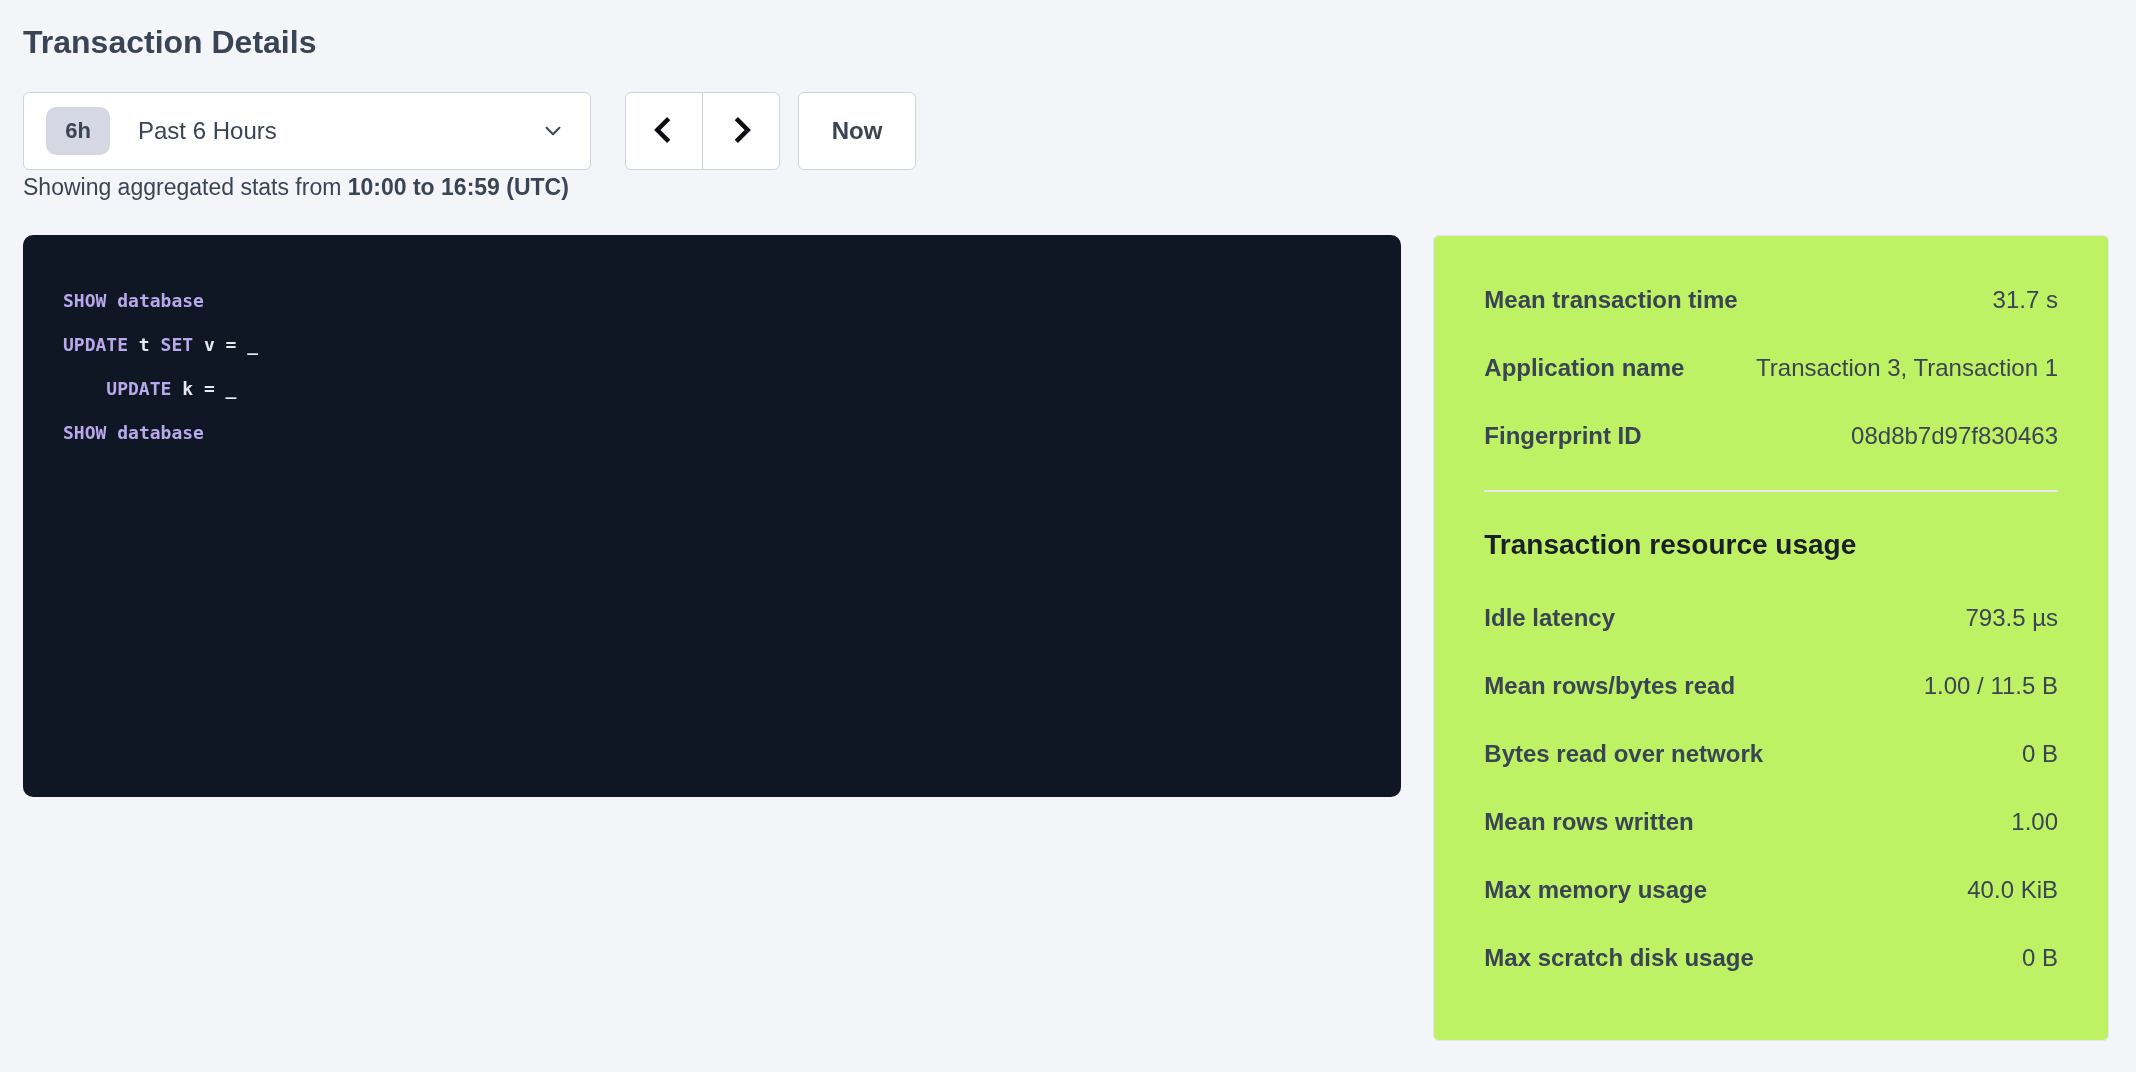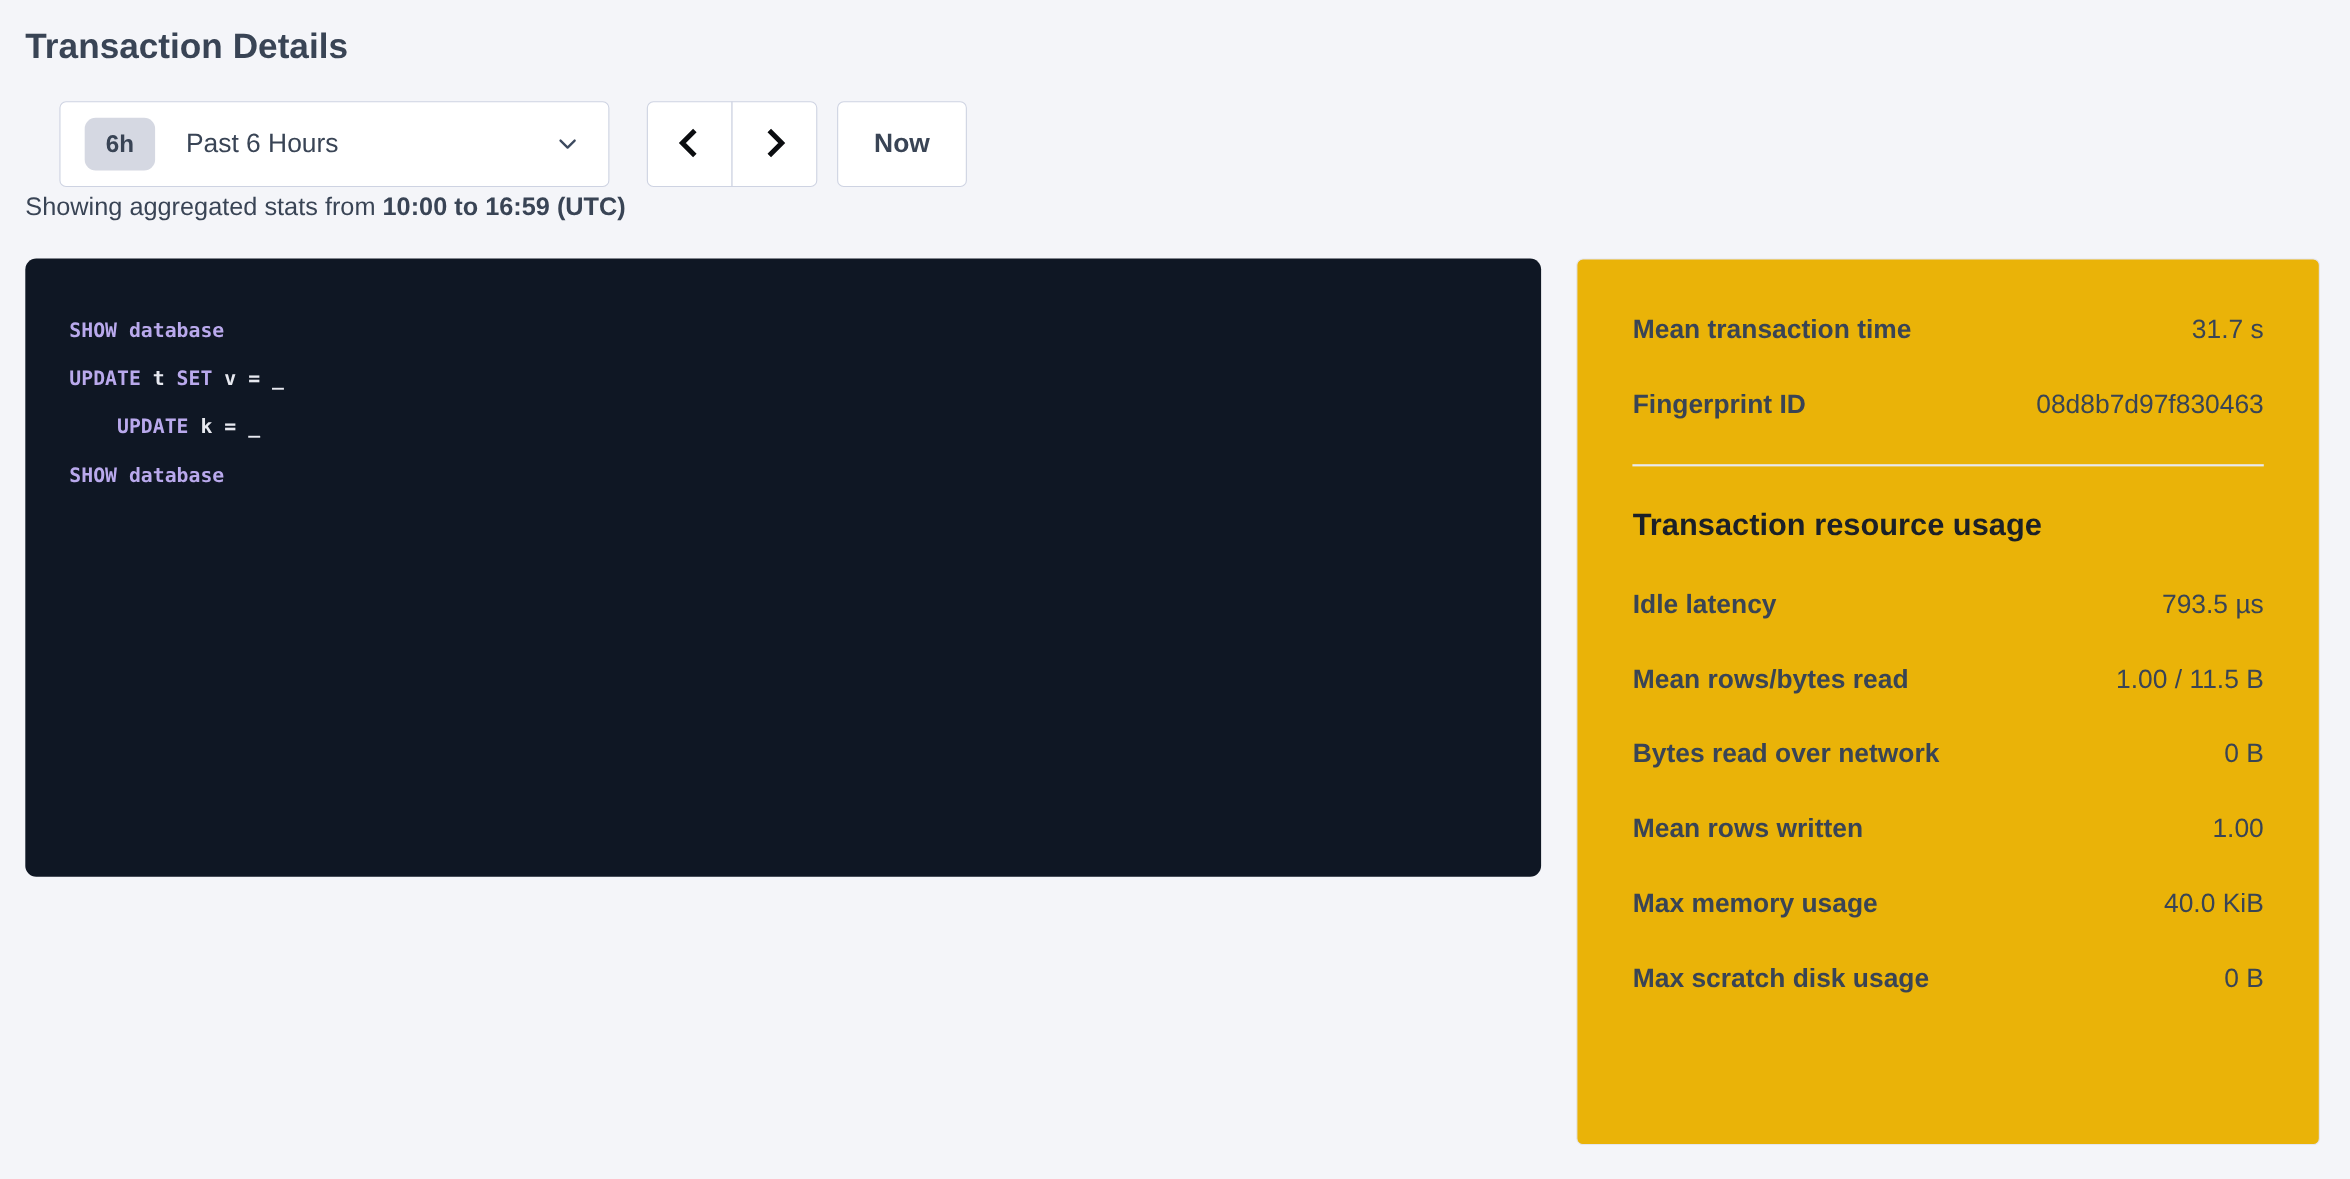--- a/index.html
+++ b/index.html
@@ -22,23 +22,23 @@
     font-family:"Liberation Sans","DejaVu Sans",sans-serif;
     color:var(--text);
   }
   .page{padding:18px 27px 0 23px;}
   .page-title{
     margin:2px 0 0 0;
     font-size:32px;line-height:44px;font-weight:700;color:var(--text);
   }
   .controls{margin-top:28px;display:flex;align-items:stretch;height:78px;}
   .range-select{
-    width:500px;background:#fff;border:1px solid var(--border);
+    width:568px;background:#fff;border:1px solid var(--border);
     border-radius:6px;display:flex;align-items:center;
-    padding:0 26px 0 22px;cursor:pointer;margin-left:31px;
+    padding:0 26px 0 22px;cursor:pointer;
   }
   .range-badge{
     width:64px;height:48px;background:var(--badge-bg);border-radius:10px;
     display:flex;align-items:center;justify-content:center;
     font-size:22px;font-weight:700;color:var(--text);flex:0 0 auto;
   }
   .range-label{margin-left:28px;font-size:24px;color:var(--text);}
   .range-caret{margin-left:auto;display:flex;align-items:center;}
   .arrow-group{margin-left:34px;display:flex;}
   .arrow-btn{
@@ -59,21 +59,21 @@
   .code-box{
     width:1388px;height:562px;background:var(--code-bg);border-radius:10px;
     padding:44px 40px;
     font-family:"DejaVu Sans Mono","Liberation Mono",monospace;
     font-size:18px;line-height:44px;
   }
   .code-line{white-space:pre;}
   .tok-kw{color:var(--code-kw);font-weight:700;}
   .tok-plain{color:var(--code-plain);font-weight:700;}
   .summary-card{
-    width:680px;height:806px;background:#eab308;border:1px solid var(--card-border);
+    width:680px;height:806px;background:#bef264;border:1px solid var(--card-border);
     border-radius:6px;padding:50px 50px 40px;
   }
   .stat-row{
     display:flex;justify-content:space-between;align-items:baseline;
     font-size:24px;line-height:28px;margin-bottom:40px;
   }
   .stat-label{font-weight:700;color:var(--text);padding-right:20px;}
   .stat-value{font-weight:400;color:var(--text);text-align:center;white-space:nowrap;}
   .card-divider{border:none;border-top:2px solid var(--divider);margin:24px 0 36px;}
   .section-heading{
@@ -132,20 +132,24 @@
         <div class="code-line"><span class="tok-kw">SHOW</span><span class="tok-plain"> </span><span class="tok-kw">database</span></div>
       </div>
 
     <div class="summary-card">
       <div id="top-stats">
           <div class="stat-row">
             <span class="stat-label">Mean transaction time</span>
             <span class="stat-value">31.7 s</span>
           </div>
           <div class="stat-row">
+            <span class="stat-label">Application name</span>
+            <span class="stat-value">Transaction 3, Transaction 1</span>
+          </div>
+          <div class="stat-row">
             <span class="stat-label">Fingerprint ID</span>
             <span class="stat-value">08d8b7d97f830463</span>
           </div>
         </div>
       <hr class="card-divider">
       <h2 class="section-heading">Transaction resource usage</h2>
       <div id="resource-stats">
           <div class="stat-row">
             <span class="stat-label">Idle latency</span>
             <span class="stat-value">793.5 µs</span>

